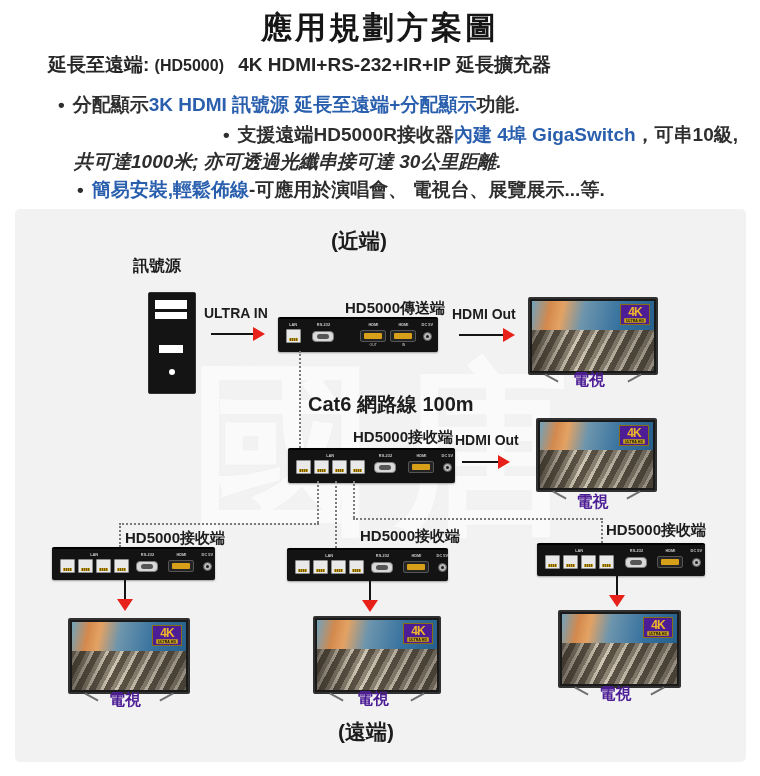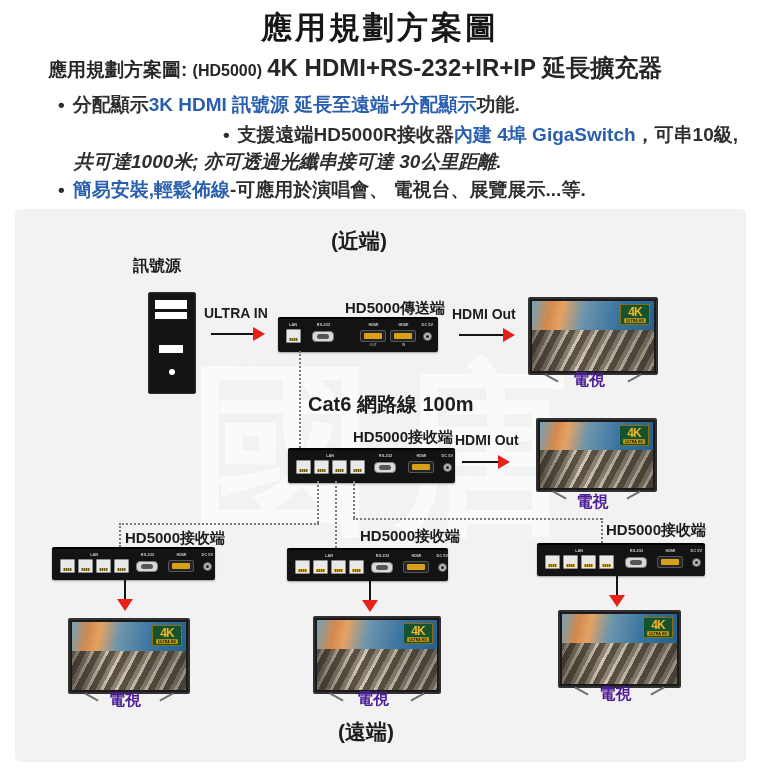--- a/index.html
+++ b/index.html
@@ -4,25 +4,25 @@
 <style>
   html,body{margin:0;padding:0;background:#ffffff;}
   body{width:760px;height:776px;position:relative;overflow:hidden;
        font-family:"Liberation Sans","DejaVu Sans",sans-serif;color:#2b2b2b;}
   .abs{position:absolute;}
   
   #title{top:7px;left:0;width:760px;text-align:center;font-size:31px;font-weight:800;
          color:#161616;letter-spacing:3px;}
   #intro{top:52px;left:48px;font-weight:700;color:#262626;font-size:19px;white-space:nowrap;}
   #intro .model{font-size:16px;}
-  #intro .prod{font-size:24px;}
+  #intro .prod{font-size:19px;margin-left:9px;}
   .bullet{left:58px;width:680px;font-size:19px;font-weight:600;color:#2e2e2e;white-space:nowrap;}
   .bullet .dot{margin-right:8px;}
   .blue{color:#2a5fae;}
-  #b1{top:92px;} #b2{top:122px;text-align:right;} #b2b{top:149px;padding-left:16px;font-style:italic;} #b3{top:177px;}
+  #b1{top:92px;} #b2{top:122px;text-align:right;} #b2b{top:149px;padding-left:16px;font-style:italic;} #b3{top:177px;margin-left:19px;}
   
   #panel{left:15px;top:209px;width:731px;height:553px;background:#f2f2f2;border-radius:5px;}
   #watermark{left:140px;top:140px;width:480px;text-align:center;font-size:185px;font-weight:800;
              color:rgba(255,255,255,0.8);text-shadow:0 0 1px #e6e6e6;letter-spacing:20px;
              line-height:200px;pointer-events:none;}
   .lbl{font-weight:700;color:#1d1d1d;white-space:nowrap;}
   #near{left:316px;top:18px;font-size:21px;}
   #far{left:323px;top:509px;font-size:21px;}
   #src{left:118px;top:47px;font-size:16px;}
   #hdmiin{left:189px;top:96px;font-size:14px;}
@@ -85,21 +85,21 @@
   .dc::after{content:"";position:absolute;left:2px;top:2px;width:3px;height:3px;background:#1c1c1c;border-radius:50%;}
   
   .tv{background:#1a1a1a;border:2px solid #313131;border-radius:2px;padding:2px;}
   .screen{position:relative;width:100%;height:100%;overflow:hidden;background:#3c6e94;}
   .sky{position:absolute;left:0;right:0;top:0;height:44%;
        background:linear-gradient(102deg,#6fa3bd 0%,#d4894d 15%,#e3a263 25%,#6d95ad 42%,#35719f 72%,#27608d 100%);}
   .ground{position:absolute;left:0;right:0;bottom:0;height:58%;
        background:repeating-linear-gradient(118deg,#8f8676 0 4px,#cfc6b4 4px 7px,#5c5346 7px 13px);}
   .ground::after{content:"";position:absolute;inset:0;
        background:linear-gradient(90deg,rgba(40,34,26,.55),rgba(0,0,0,0) 35%,rgba(30,26,20,.35));}
-  .badge{position:absolute;top:3px;right:4px;width:28px;height:19px;background:#14532d;
+  .badge{position:absolute;top:3px;right:4px;width:28px;height:19px;background:#4c1d95;
          border:1px solid #8a6d10;display:flex;flex-direction:column;align-items:center;justify-content:center;}
   .b4k{color:#f0b529;font-weight:800;font-size:12px;line-height:11px;letter-spacing:-1px;}
   .bultra{background:#caa21d;color:#151208;font-size:4px;line-height:5px;padding:0 2px;font-weight:700;transform:scale(.9);white-space:nowrap;}
   .leg{position:absolute;bottom:-6px;width:15px;height:2px;background:#6f6f6f;}
   .leg.l{left:14px;transform:rotate(28deg);} .leg.r{right:14px;transform:rotate(-28deg);}
   #tv1{left:513px;top:88px;width:122px;height:70px;}
   #tv2{left:521px;top:209px;width:113px;height:66px;}
   #tv3{left:53px;top:409px;width:114px;height:68px;}
   #tv4{left:298px;top:407px;width:120px;height:70px;}
   #tv5{left:543px;top:401px;width:115px;height:70px;}
@@ -108,21 +108,21 @@
   #tvl3{left:53px;top:481px;width:114px;}
   #tvl4{left:298px;top:480px;width:120px;}
   #tvl5{left:543px;top:475px;width:115px;}
 </style>
 </head>
 <body>
 
 <div class="abs" id="title">應用規劃方案圖</div>
 
 <div class="abs" id="intro">
-  <span>應用規劃方案圖:</span>
+  <span>延長至遠端:</span>
   <span class="model">(HD5000)</span>
   <span class="prod">4K HDMI+RS-232+IR+IP 延長擴充器</span>
 </div>
 
 <div class="abs bullet" id="b1">
   <span class="dot">•</span><span>分配顯示</span><span class="blue">3K HDMI 訊號源 延長至遠端+分配顯示</span><span>功能.</span>
 </div>
 <div class="abs bullet" id="b2">
   <span class="dot">•</span><span>支援遠端HD5000R接收器</span><span class="blue">內建 4埠 GigaSwitch</span><span>，可串10級,</span>
 </div>

